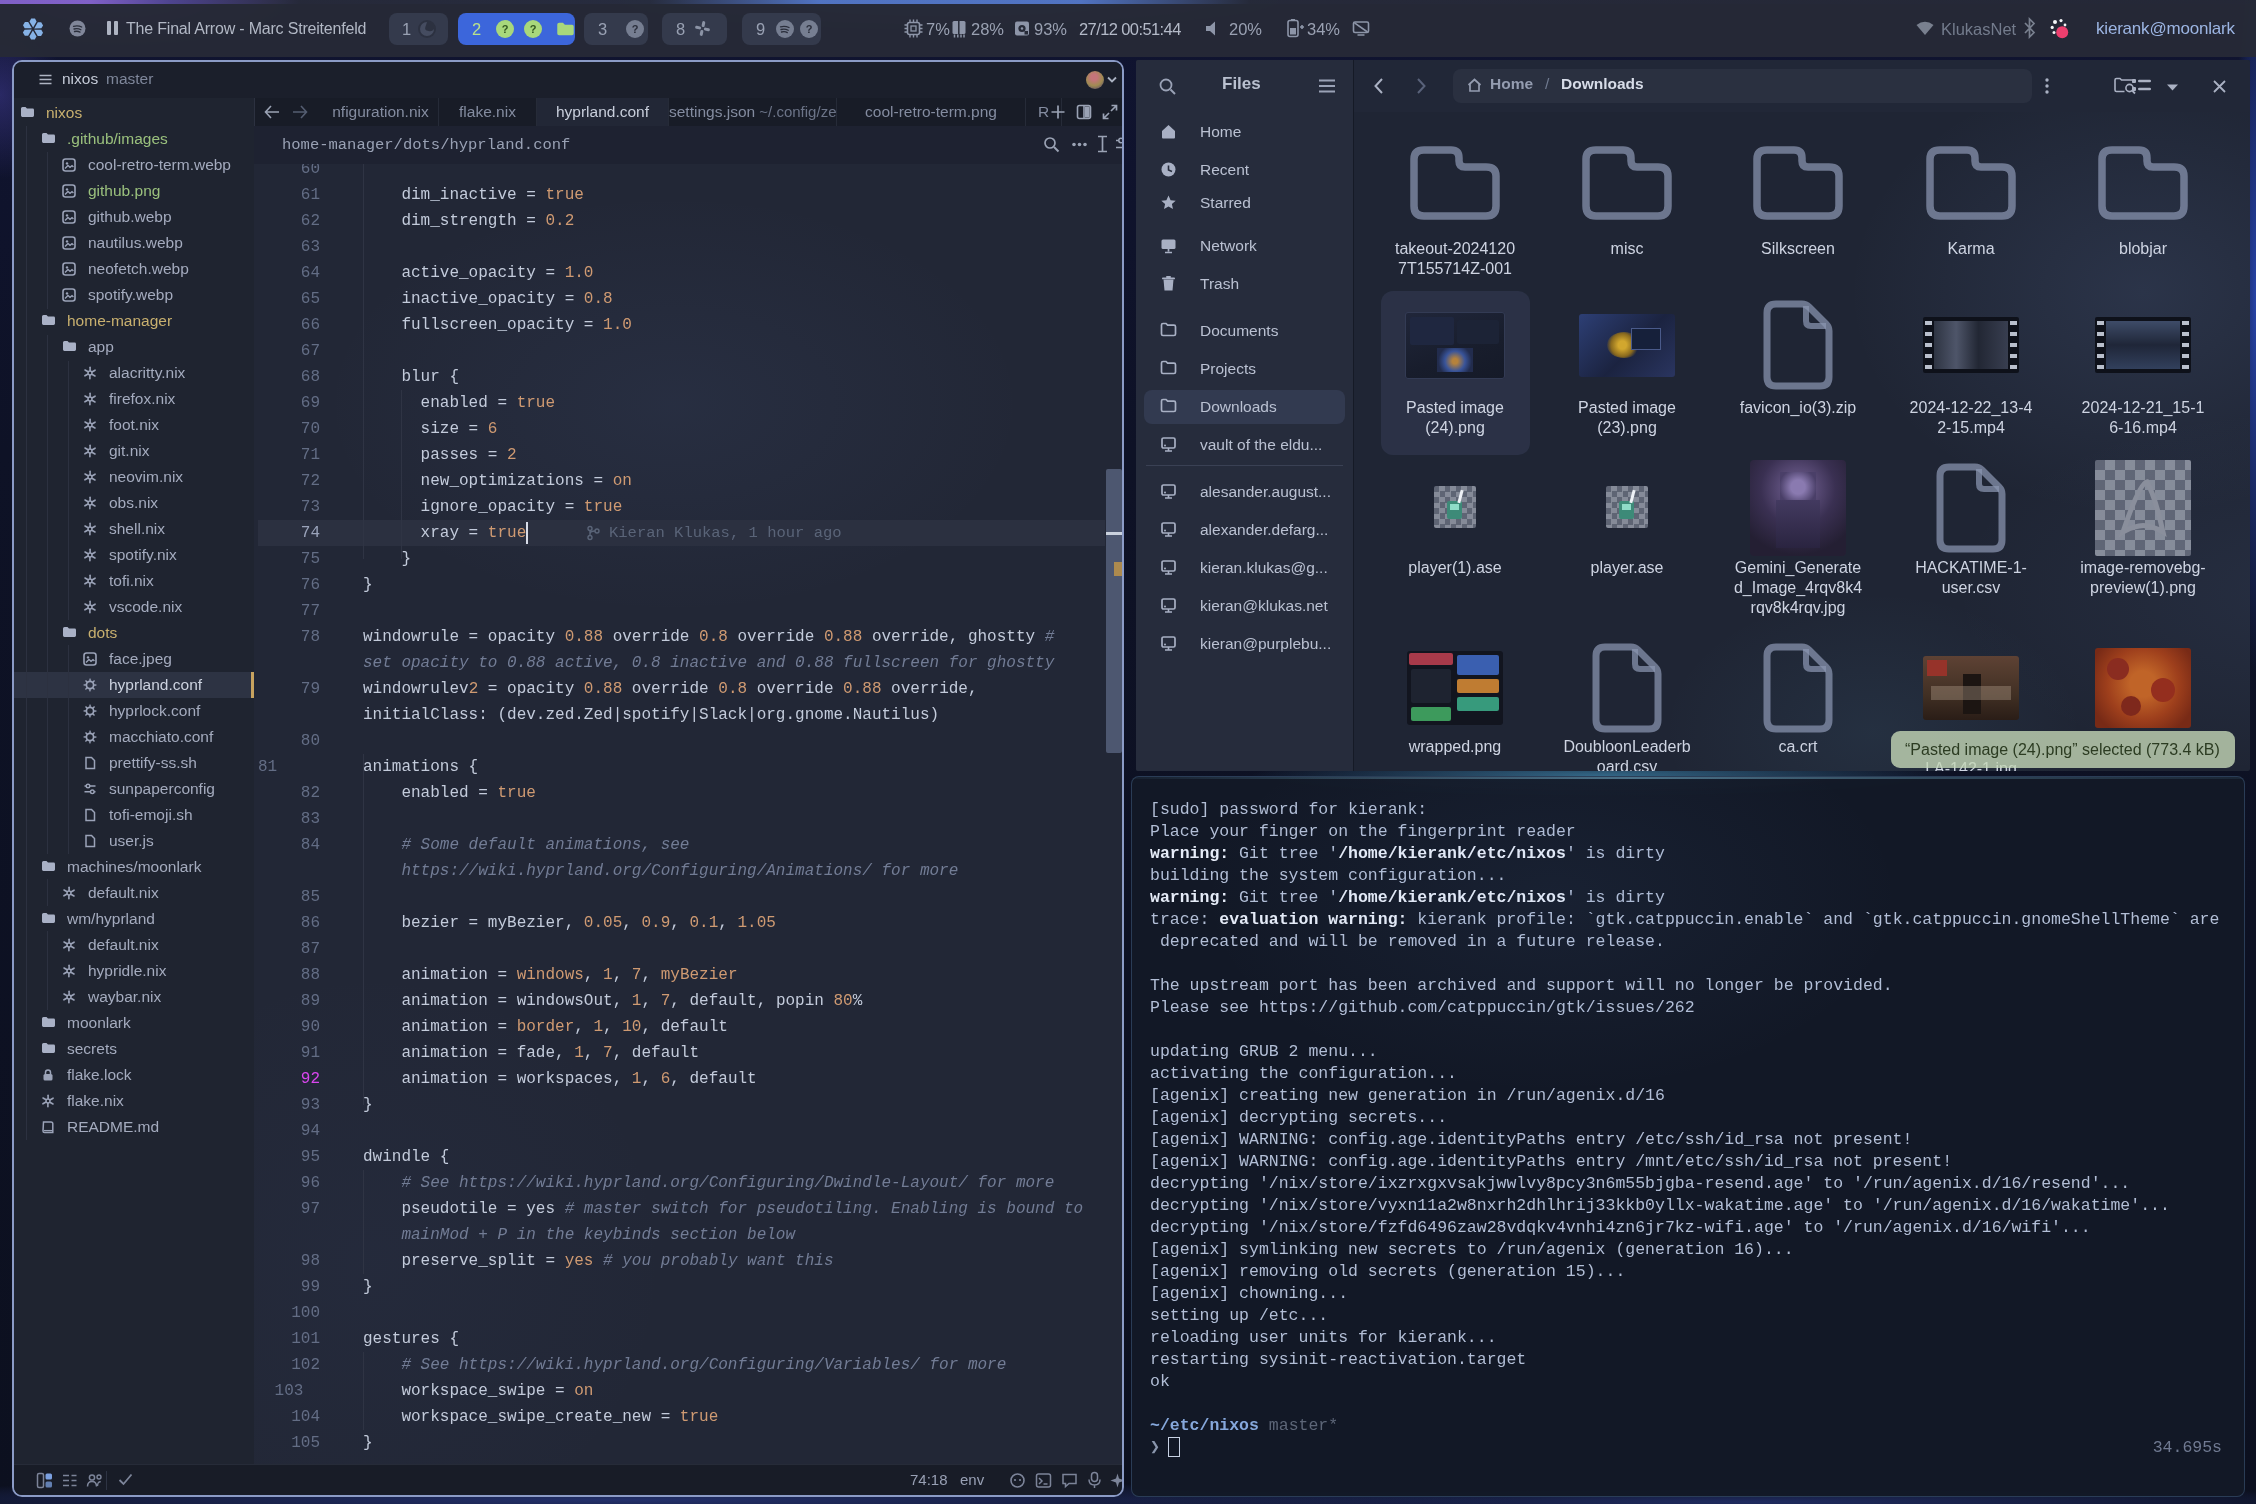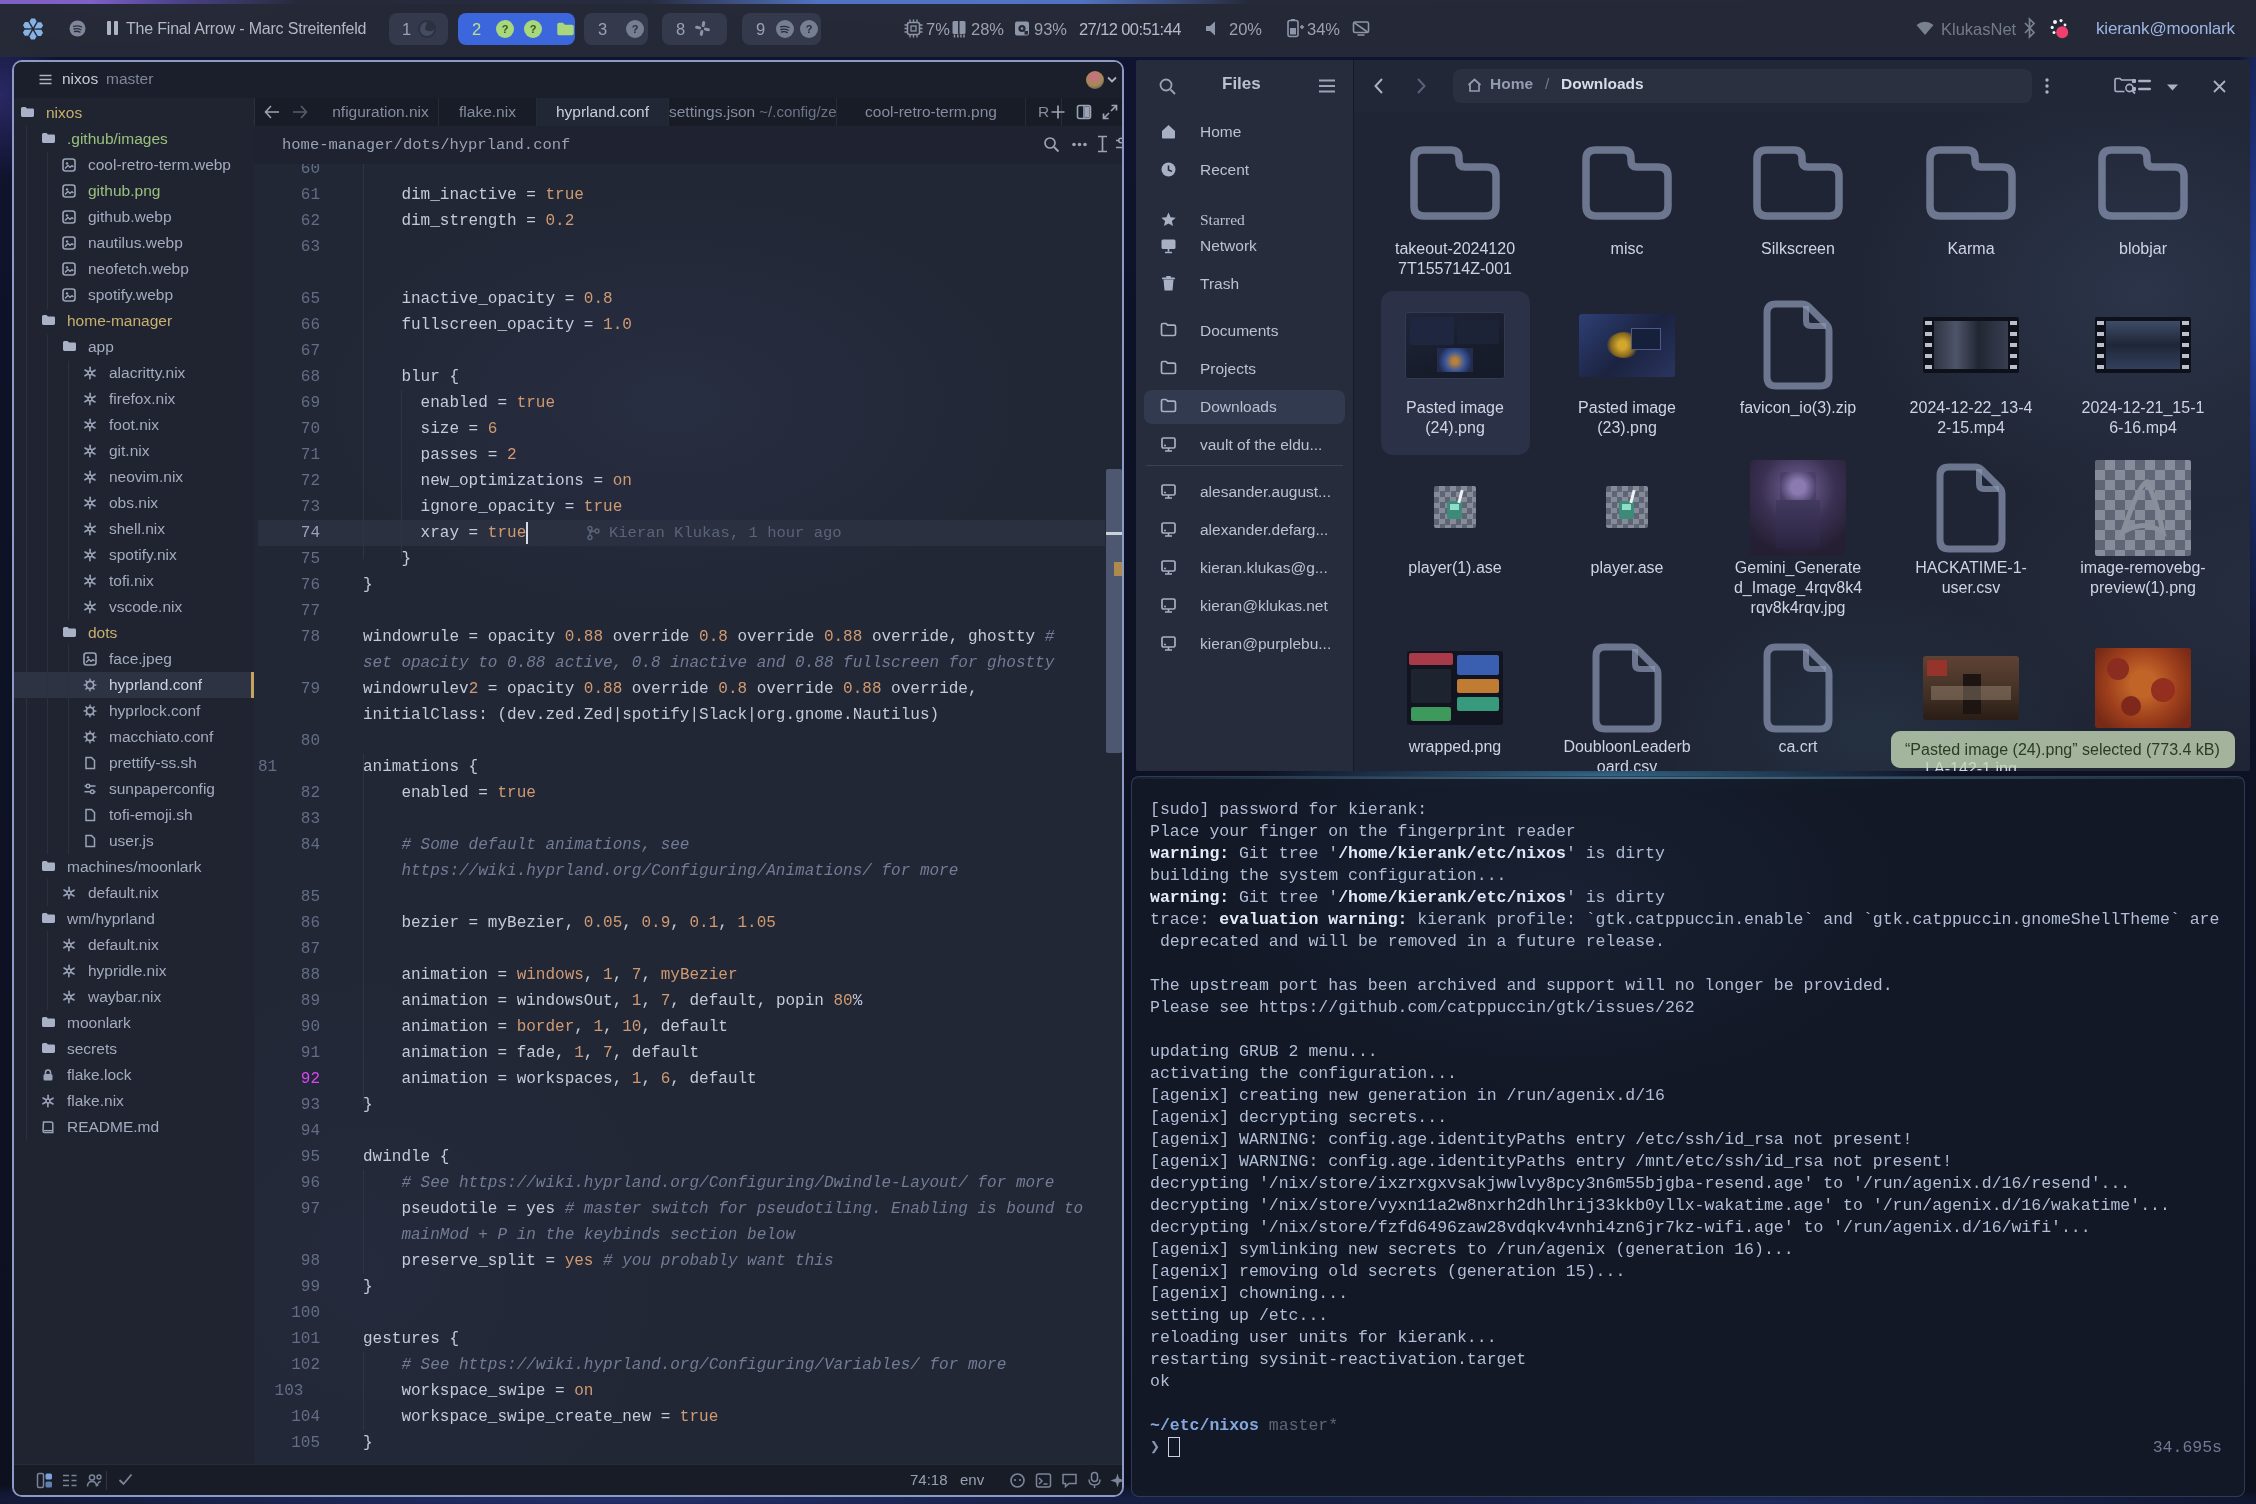--- a/index.html
+++ b/index.html
@@ -698,20 +698,21 @@
       <span class="abs" style="left:53px;color:#a4abbe">README.md</span>
     </div>
 <div class="abs" style="left:240px;top:36px;width:1px;height:1366px;background:#2c3140"></div>
 <div class="edit"></div>
 <div class="eglow"></div>
 <div class="abs" style="left:244px;top:458px;width:847px;height:26px;background:#2b3040"></div>
 <div class="crow" style="left:244px;top:94px;width:860px"><span style="position:absolute;left:0px;width:62px;text-align:right;color:#636d85">60</span><span class="cd"></span></div>
     <div class="crow" style="left:244px;top:120px;width:860px"><span style="position:absolute;left:0px;width:62px;text-align:right;color:#636d85">61</span><span class="cd">    dim_inactive = <span class="o">true</span></span></div>
     <div class="crow" style="left:244px;top:146px;width:860px"><span style="position:absolute;left:0px;width:62px;text-align:right;color:#636d85">62</span><span class="cd">    dim_strength = <span class="o">0.2</span></span></div>
     <div class="crow" style="left:244px;top:172px;width:860px"><span style="position:absolute;left:0px;width:62px;text-align:right;color:#636d85">63</span><span class="cd"></span></div>
+    <div class="crow" style="left:244px;top:198px;width:860px"><span style="position:absolute;left:0px;width:62px;text-align:right;color:#636d85">64</span><span class="cd">    active_opacity = <span class="o">1.0</span></span></div>
     <div class="crow" style="left:244px;top:224px;width:860px"><span style="position:absolute;left:0px;width:62px;text-align:right;color:#636d85">65</span><span class="cd">    inactive_opacity = <span class="o">0.8</span></span></div>
     <div class="crow" style="left:244px;top:250px;width:860px"><span style="position:absolute;left:0px;width:62px;text-align:right;color:#636d85">66</span><span class="cd">    fullscreen_opacity = <span class="o">1.0</span></span></div>
     <div class="crow" style="left:244px;top:276px;width:860px"><span style="position:absolute;left:0px;width:62px;text-align:right;color:#636d85">67</span><span class="cd"></span></div>
     <div class="crow" style="left:244px;top:302px;width:860px"><span style="position:absolute;left:0px;width:62px;text-align:right;color:#636d85">68</span><span class="cd">    blur {</span></div>
     <div class="crow" style="left:244px;top:328px;width:860px"><span style="position:absolute;left:0px;width:62px;text-align:right;color:#636d85">69</span><span class="cd">      enabled = <span class="o">true</span></span></div>
     <div class="crow" style="left:244px;top:354px;width:860px"><span style="position:absolute;left:0px;width:62px;text-align:right;color:#636d85">70</span><span class="cd">      size = <span class="o">6</span></span></div>
     <div class="crow" style="left:244px;top:380px;width:860px"><span style="position:absolute;left:0px;width:62px;text-align:right;color:#636d85">71</span><span class="cd">      passes = <span class="o">2</span></span></div>
     <div class="crow" style="left:244px;top:406px;width:860px"><span style="position:absolute;left:0px;width:62px;text-align:right;color:#636d85">72</span><span class="cd">      new_optimizations = <span class="o">on</span></span></div>
     <div class="crow" style="left:244px;top:432px;width:860px"><span style="position:absolute;left:0px;width:62px;text-align:right;color:#636d85">73</span><span class="cd">      ignore_opacity = <span class="o">true</span></span></div>
     <div class="crow" style="left:244px;top:458px;width:860px"><span style="position:absolute;left:0px;width:62px;text-align:right;color:#9aa3ba">74</span><span class="cd">      xray = <span class="o">true</span></span></div>
@@ -869,21 +870,21 @@
     </div>
 <div class="srow" style="top:93px;">
       <span class="ic">
         <svg width="17" height="17" viewBox="0 0 17 17">
           <circle cx="8.5" cy="8.5" r="7" fill="#a8b0c4"></circle>
           <path d="M8.5 4.5 V9 L12 10.5" stroke="#262c3c" stroke-width="1.6" fill="none"></path>
         </svg>
       </span>
       <span class="tx">Recent</span>
     </div>
-<div class="srow" style="top:143px;font-family:Liberation Serif, serif;">
+<div class="srow" style="top:126px;">
       <span class="ic">
         <svg width="17" height="17" viewBox="0 0 17 17">
           <path d="M8.5 1.5 L10.6 6.2 L15.7 6.7 L11.9 10.1 L13 15.1 L8.5 12.5 L4 15.1 L5.1 10.1 L1.3 6.7 L6.4 6.2 Z" fill="#a8b0c4"></path>
         </svg>
       </span>
       <span class="tx">Starred</span>
     </div>
 <div class="srow" style="top:169px;">
       <span class="ic">
         <svg width="17" height="17" viewBox="0 0 17 17">

